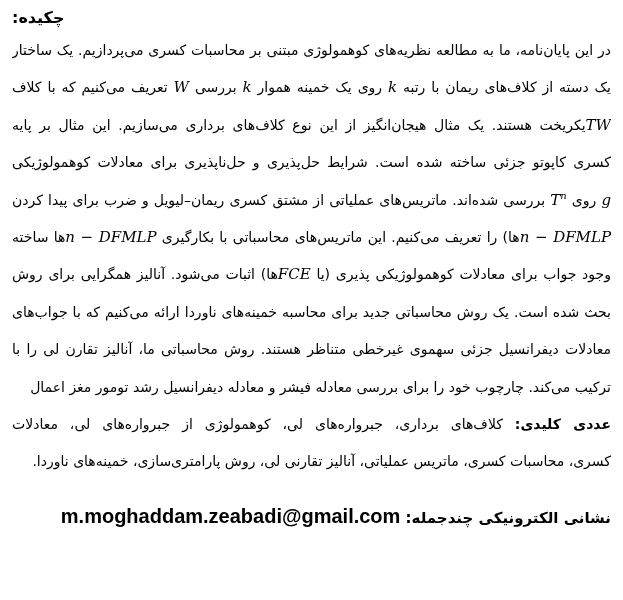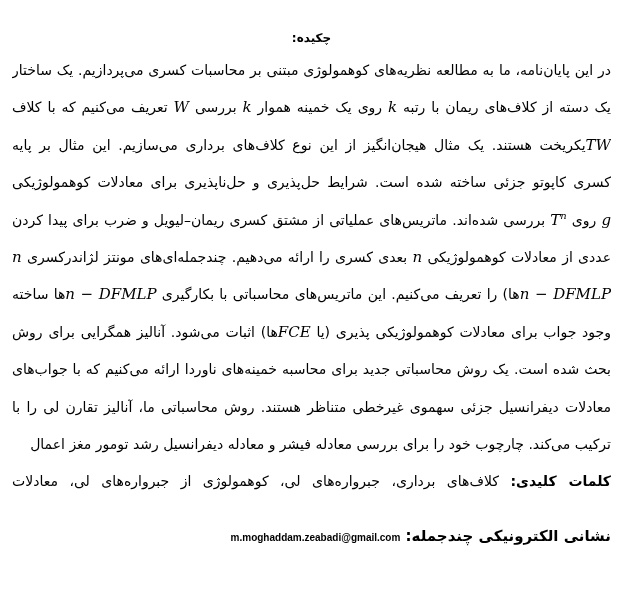--- a/index.html
+++ b/index.html
@@ -13,24 +13,23 @@
     overflow: hidden;
     color: #000000;
     font-family: "DejaVu Sans", sans-serif;
   }
   .page {
     direction: rtl;
     padding: 4px 12px 0 12px;
   }
   .heading {
     font-weight: bold;
-    font-size: 12px;
+    font-size: 16px;
     line-height: 28px;
-    text-align: center;
-    margin-top: 20px;
+    text-align: left;
   }
   .ln {
     direction: rtl;
     font-size: 14px;
     line-height: 37.4px;
     height: 37.4px;
     overflow: hidden;
     text-align: right;
   }
   .ln.just {
@@ -57,50 +56,50 @@
     margin-top: 23px;
     font-size: 15px;
     line-height: 24px;
     font-weight: bold;
   }
   .email {
     direction: ltr;
     unicode-bidi: isolate;
     font-family: "Liberation Sans", sans-serif;
     font-weight: bold;
-    font-size: 10px;
+    font-size: 20px;
   }
 </style>
 </head>
 <body>
 
 <div class="page">
 
   <div class="heading">چکیده:</div>
 
   <div class="ln just"><span>در این پایان‌نامه، ما به مطالعه نظریه‌های کوهمولوژی مبتنی بر محاسبات کسری می‌پردازیم. یک ساختار جبرواره لی برای</span></div>
 
   <div class="ln just"><span>یک دسته از کلاف‌های ریمان با رتبه </span><span class="m">k</span><span> روی یک خمینه هموار </span><span class="m">k</span><span> بررسی </span><span class="m">W</span><span> تعریف می‌کنیم که با کلاف مماس</span></div>
 
   <div class="ln just"><span class="m">TW</span><span>یکریخت هستند. یک مثال هیجان‌انگیز از این نوع کلاف‌های برداری می‌سازیم. این مثال بر پایه عملگرهای مشتقات</span></div>
 
   <div class="ln just"><span>کسری کاپوتو جزئی ساخته شده است. شرایط حل‌پذیری و حل‌ناپذیری برای معادلات کوهمولوژیکی کسری </span></div>
 
   <div class="ln just"><span class="m">g</span><span> روی </span><span class="m"><span>T</span><sup>n</sup></span><span> بررسی شده‌اند. ماتریس‌های عملیاتی از مشتق کسری ریمان–لیویل و ضرب برای پیدا کردن جواب‌های</span></div>
 
-  <div class="ln just"><span>عددی از معادلات کوهمولوژیکی </span><span class="m">n</span><span> بعدی کسری را ارائه می‌دهیم. چندجمله‌ای‌های مونتز لژاندرکسری </span><span class="m">n</span></div>
 
   <div class="ln just"><span class="m">n − DFMLP</span><span>ها) را تعریف می‌کنیم. این ماتریس‌های محاسباتی با بکارگیری </span><span class="m">n − DFMLP</span><span>ها ساخته می‌شوند.</span></div>
 
   <div class="ln just"><span>وجود جواب برای معادلات کوهمولوژیکی پذیری (یا </span><span class="m">FCE</span><span>ها) اثبات می‌شود. آنالیز همگرایی برای روش پیشنهادی</span></div>
 
   <div class="ln just"><span>بحث شده است. یک روش محاسباتی جدید برای محاسبه خمینه‌های ناوردا ارائه می‌کنیم که با جواب‌های تعادلی</span></div>
 
   <div class="ln just"><span>معادلات دیفرانسیل جزئی سهموی غیرخطی متناظر هستند. روش محاسباتی ما، آنالیز تقارن لی را با روش پارامتری‌سازی</span></div>
 
   <div class="ln"><span>ترکیب می‌کند. چارچوب خود را برای بررسی معادله فیشر و معادله دیفرانسیل رشد تومور مغز اعمال می‌کنیم.</span></div>
 
-  <div class="ln just"><span class="b">کلمات کلیدی:</span><span> کلاف‌های برداری، جبرواره‌های لی، کوهمولوژی از جبرواره‌های لی، معادلات کوهمولوژیکی از مرتبه</span></div>
+  <div class="ln just"><span class="b">عددی کلیدی:</span><span> کلاف‌های برداری، جبرواره‌های لی، کوهمولوژی از جبرواره‌های لی، معادلات کوهمولوژیکی از مرتبه</span></div>
 
+  <div class="ln"><span>کسری، محاسبات کسری، ماتریس عملیاتی، آنالیز تقارنی لی، روش پارامتری‌سازی، خمینه‌های ناوردا.</span></div>
 
   <div class="email-line"><span class="b">نشانی الکترونیکی چندجمله: </span><span class="email">m.moghaddam.zeabadi@gmail.com</span></div>
 
 </div>
 
 </body></html>

